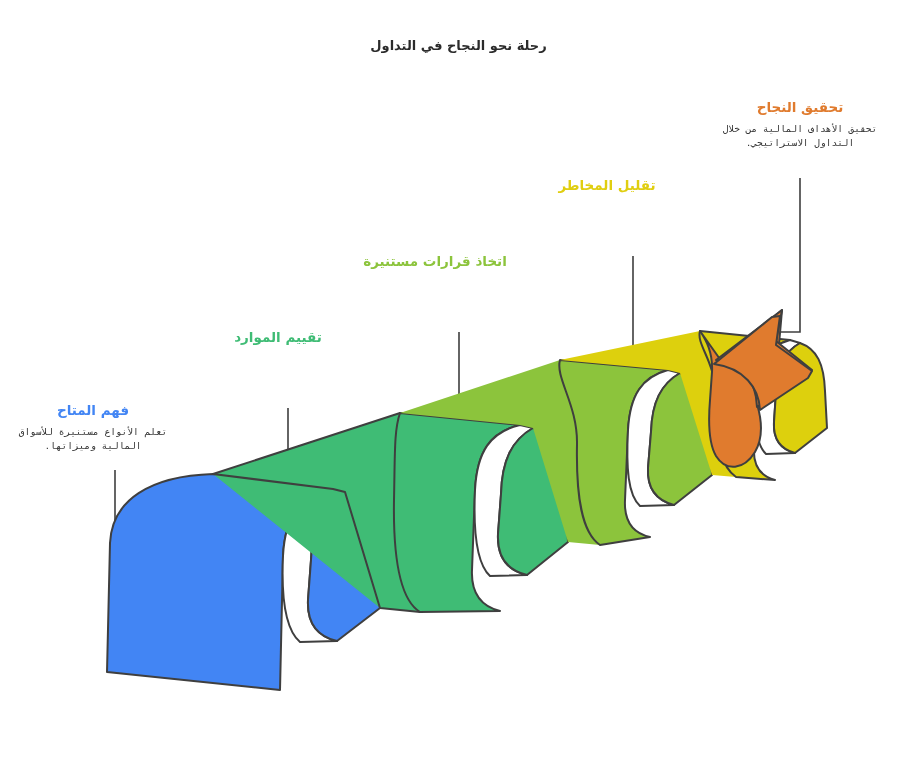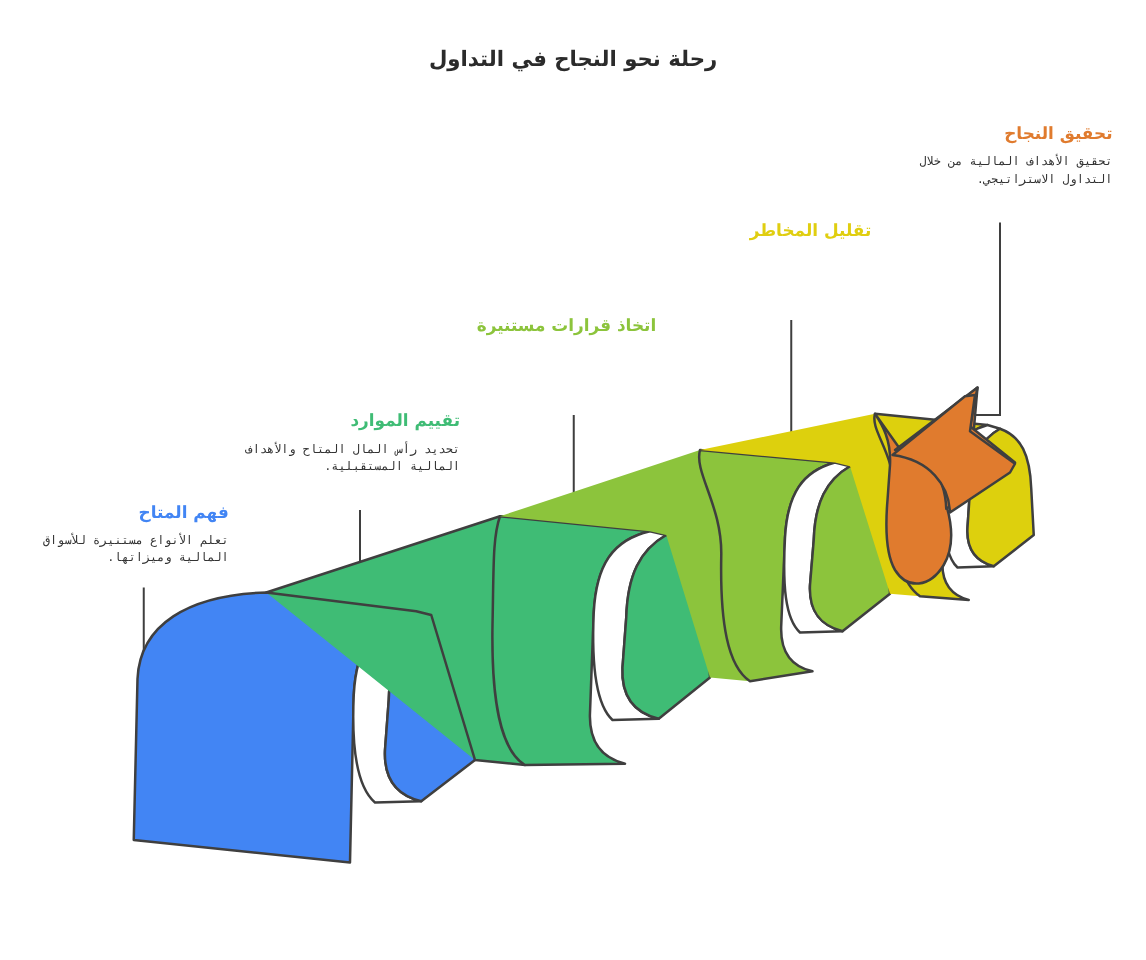--- a/index.html
+++ b/index.html
@@ -22,31 +22,32 @@
     width: 917px;
     height: 768px;
   }
 
   .chart-title {
     position: absolute;
     top: 38px;
     left: 0;
     width: 917px;
     text-align: center;
-    font-size: 17px;
+    font-size: 13px;
     font-weight: bold;
     color: #2b2b2b;
     direction: rtl;
     letter-spacing: 0;
   }
 
   
   .step-label {
     position: absolute;
     direction: rtl;
+    text-align: center;
     width: 180px;
   }
   .step-heading {
     font-size: 13.5px;
     font-weight: bold;
     line-height: 1.25;
     margin-bottom: 7px;
     white-space: nowrap;
   }
   .step-desc {
@@ -210,21 +211,20 @@
   </g>
 </svg>
 
 <div class="step-label" id="label-0">
   <div class="step-heading" style="color:#4285f4;">فهم المتاح</div>
   <div class="step-desc">تعلم الأنواع مستنيرة للأسواق المالية وميزاتها.</div>
 </div>
 
 <div class="step-label" id="label-1">
   <div class="step-heading" style="color:#3fbc75;">تقييم الموارد</div>
-  <div class="step-desc">تحديد رأس المال المتاح والأهداف المالية المستقبلية.</div>
 </div>
 
 <div class="step-label" id="label-2">
   <div class="step-heading" style="color:#8cc43c;">اتخاذ قرارات مستنيرة</div>
 </div>
 
 <div class="step-label" id="label-3">
   <div class="step-heading" style="color:#e0ce10;">تقليل المخاطر</div>
 </div>
 

